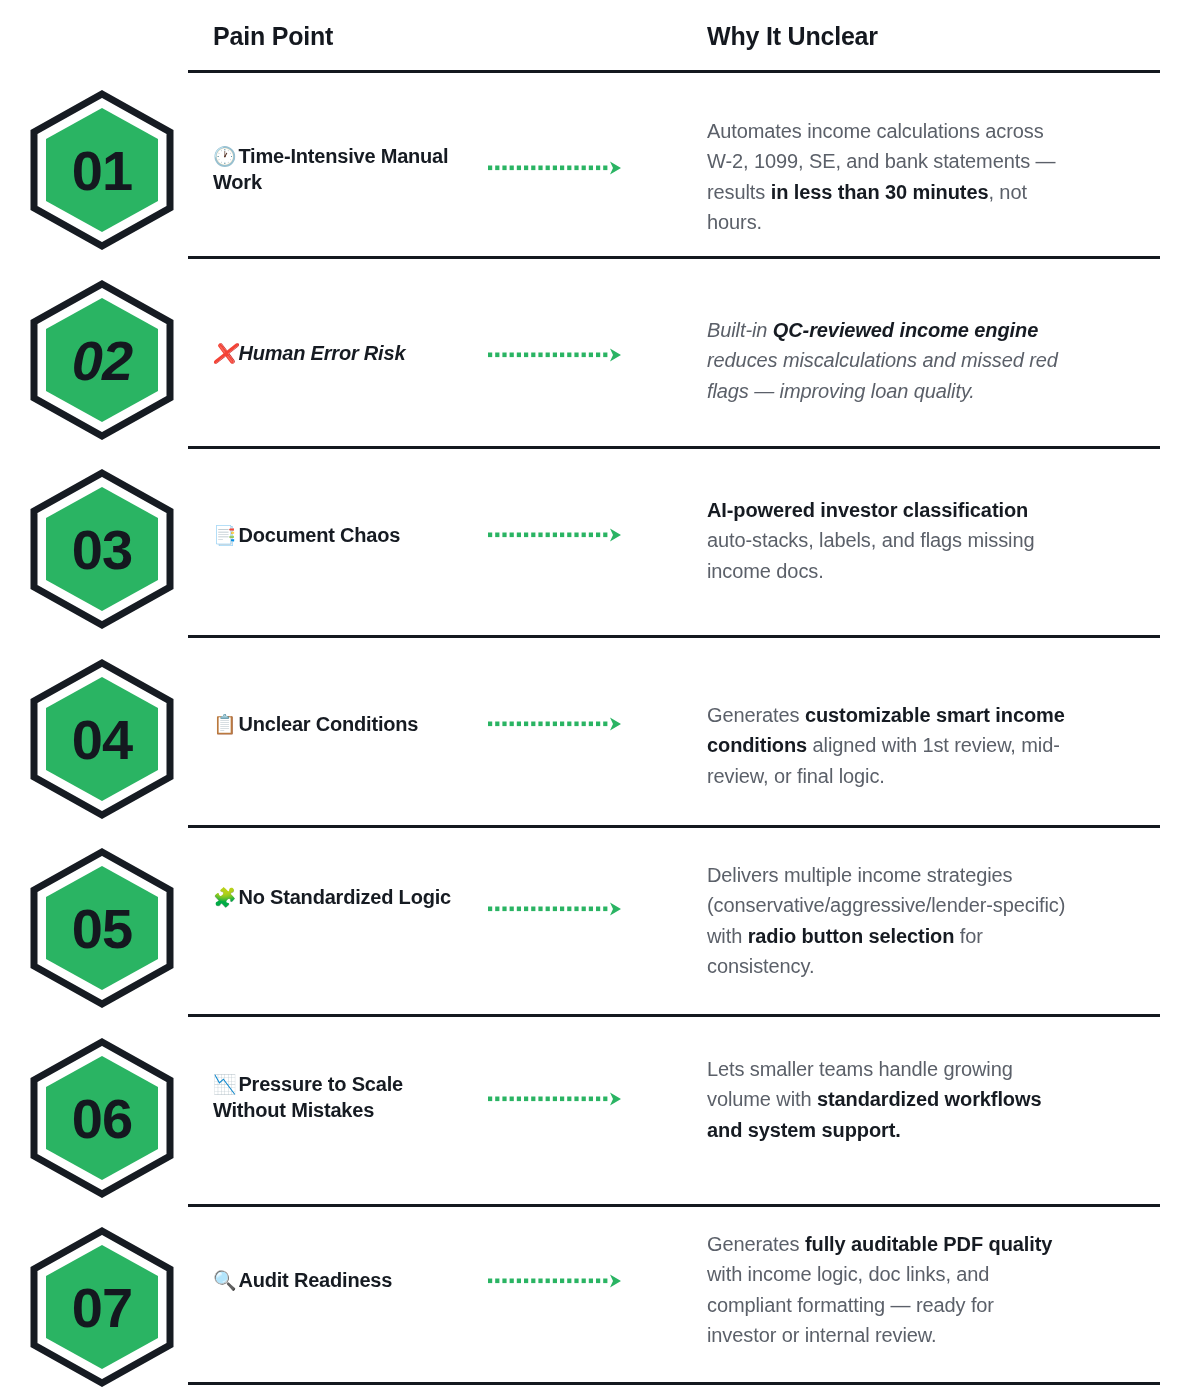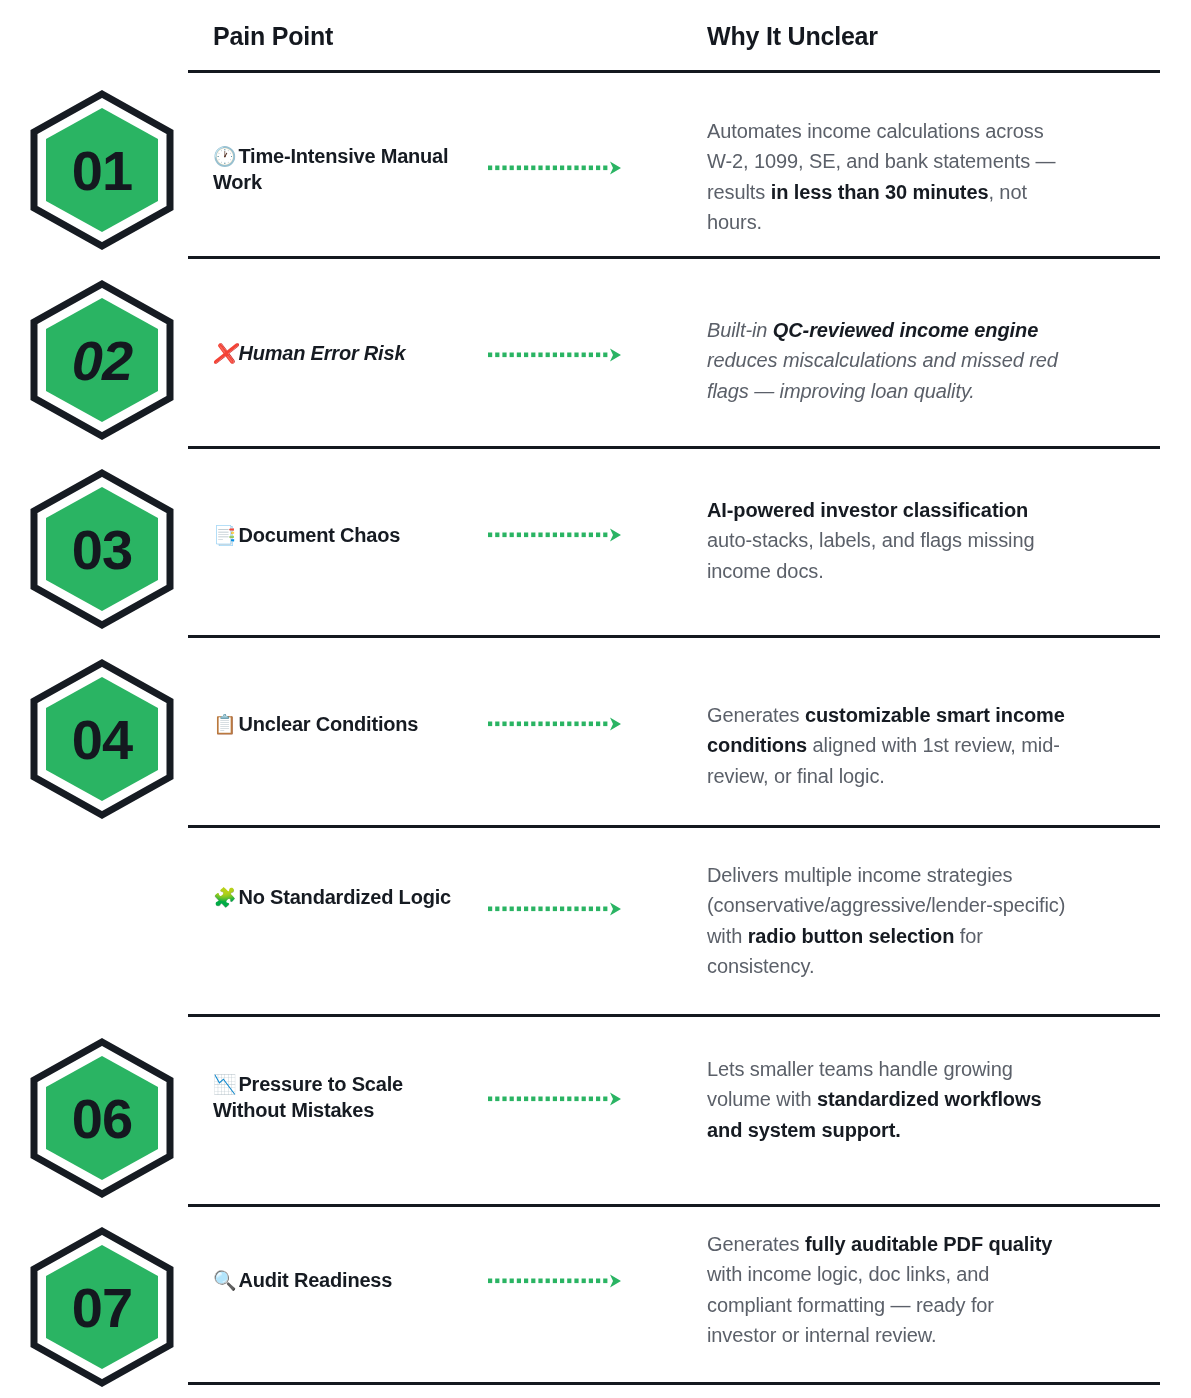--- a/index.html
+++ b/index.html
@@ -289,20 +289,27 @@
             <rect x="115.2" y="4.5" width="4.2" height="4.6" fill="#2ab463"></rect>
             <polygon points="122,0.5 133,7 122,13.5 125,7" fill="#2ab463"></polygon>
           </svg>
         </div>
         <div class="why-cell" style="top: 40px; margin-top: 16px;">
           <div class="why-text">Generates <b>customizable smart income conditions</b> aligned with 1st review, mid-review, or final logic.</div>
         </div>
         <div class="row-rule" style="top: 181px;"></div>
       </div>
       <div class="row" style="top: 834px; height: 189px;">
+        <div class="hex-wrap" style="top: 14px;">
+          <svg viewBox="0 0 148 160">
+            <polygon points="74,4 142,42 142,118 74,156 6,118 6,42" fill="none" stroke="#161b22" stroke-width="7" stroke-linejoin="miter"></polygon>
+            <polygon points="74,18 130,49 130,111 74,142 18,111 18,49" fill="#2ab463"></polygon>
+            <text class="hex-num" x="74" y="100" text-anchor="middle">05</text>
+          </svg>
+        </div>
         <div class="pain-cell" style="top: 50px;">
           <div class="pain-label"><span class="pain-icon">🧩</span>No Standardized Logic</div>
         </div>
         <div class="arrow-cell" style="top: 68px;">
           <svg width="140" height="16" viewBox="0 0 140 16">
             <rect x="0" y="4.5" width="4.2" height="4.6" fill="#2ab463"></rect>
             <rect x="7.2" y="4.5" width="4.2" height="4.6" fill="#2ab463"></rect>
             <rect x="14.4" y="4.5" width="4.2" height="4.6" fill="#2ab463"></rect>
             <rect x="21.6" y="4.5" width="4.2" height="4.6" fill="#2ab463"></rect>
             <rect x="28.8" y="4.5" width="4.2" height="4.6" fill="#2ab463"></rect>

